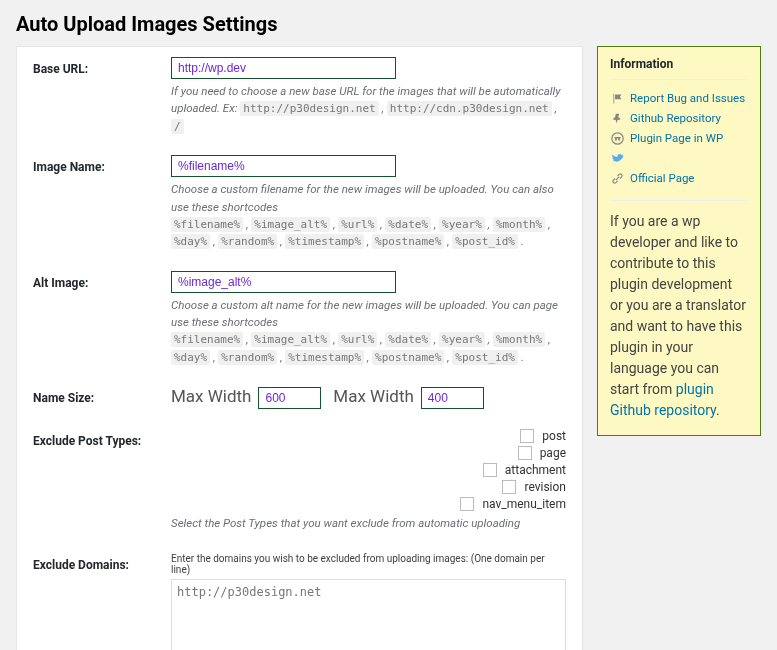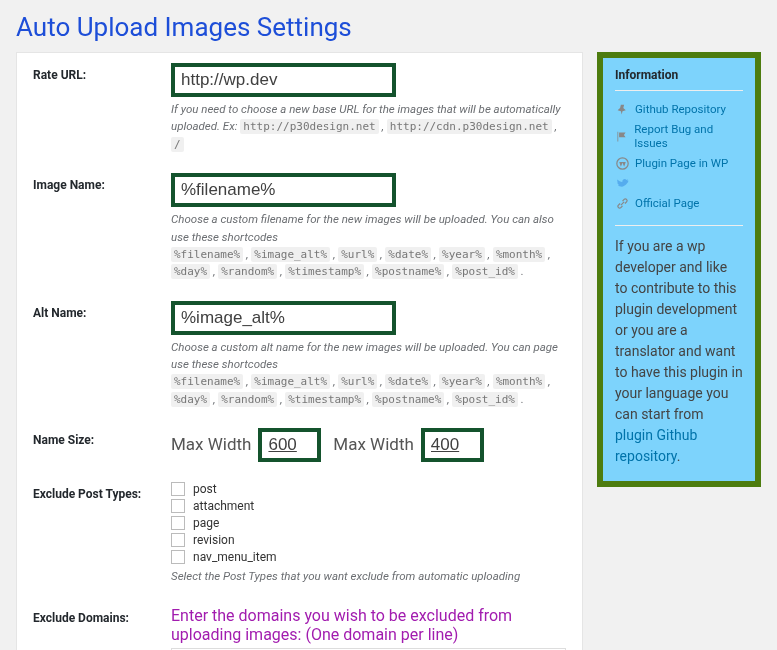--- a/index.html
+++ b/index.html
@@ -5,40 +5,40 @@
   * { box-sizing: border-box; }
   body {
     margin: 0;
     font-family: -apple-system, BlinkMacSystemFont, "Segoe UI", Roboto, Helvetica, Arial, sans-serif;
     font-size: 12px;
     background: #f1f1f1;
     color: #333;
     padding: 8px 16px 16px 16px;
   }
   h1.page-title {
-    font-size: 26px;
-    font-weight: 400;
-    color: #1d4ed8;
+    font-size: 20px;
+    font-weight: 700;
+    color: #000000;
     margin: 4px 0 10px 0;
   }
   .layout {
     display: flex;
     gap: 14px;
     align-items: flex-start;
   }
   .main {
     flex: 1;
     background: #fff;
     border: 1px solid #e5e5e5;
     padding: 10px 16px 18px 16px;
   }
   .side {
     width: 170px;
-    background: #7dd3fc;
-    border: 6px solid #4d7c0f;
+    background: #fef9c3;
+    border: 1px solid #4d7c0f;
     padding: 0 12px 14px 12px;
   }
   .side-head {
     font-weight: 700;
     font-size: 12px;
     color: #23282d;
     padding: 10px 0 8px 0;
     border-bottom: 1px solid #eee;
     margin-bottom: 8px;
   }
@@ -54,41 +54,41 @@
     border-top: 1px solid #eee;
     padding-top: 10px;
     line-height: 1.5;
   }
   .side-desc a { color:#0073aa; text-decoration:none; }
 
   .form-row { display: flex; align-items: flex-start; margin-bottom: 20px; }
   .form-row .lbl { width: 138px; flex: 0 0 138px; font-weight: 700; font-size: 12px; padding-top: 5px; color:#23282d;}
   .form-row .ctl { flex: 1; }
   input[type=text] {
-    border: 4px solid #14532d;
+    border: 1px solid #14532d;
     background: #fff;
-    font-size: 17px;
+    font-size: 12px;
     padding: 3px 6px;
-    color: #404040;
+    color: #6d28d9;
   }
   input.wide { width: 225px; }
-  input.small { width: 63px; text-decoration: underline; }
+  input.small { width: 63px; }
   .desc { color: #6b6e72; font-style: italic; font-size: 11.5px; margin-top: 4px; line-height: 1.5; }
   code.sc {
     font-family: Consolas, monospace;
     font-style: normal;
     background: #f0f0f0;
     padding: 1px 3px;
     border-radius: 2px;
     color: #777;
     font-size: 11px;
     margin-right: 3px;
   }
   .dim-label { font-size:17px; color:#555; margin-right:4px;}
-  .checkrow { display:flex; align-items:center; gap:8px; margin-bottom:3px; }
+  .checkrow { display:flex; align-items:center; gap:8px; margin-bottom:3px;justify-content:flex-end; }
   input[type=checkbox] {
     width: 14px; height: 14px; margin:0; border:1px solid #bbb; background:#fff;
     appearance:none;
   }
   textarea {
     width: 395px;
     height: 135px;
     border: 1px solid #ddd;
     font-family: Consolas, monospace;
     font-size: 12px;
@@ -100,21 +100,21 @@
 </head>
 <body>
 
 <h1 class="page-title">Auto Upload Images Settings</h1>
 
 <div class="layout">
 
   <div class="main">
 
     <div class="form-row">
-      <div class="lbl">Rate URL:</div>
+      <div class="lbl">Base URL:</div>
       <div class="ctl">
         <input type="text" class="wide" value="http://wp.dev" style="">
         <div class="desc">
           <span>If you need to choose a new base URL for the images that will be automatically uploaded. Ex:</span>
           <code class="sc">http://p30design.net</code><span>, </span>
           <code class="sc">http://cdn.p30design.net</code><span>, </span>
           <code class="sc">/</code>
         </div>
       </div>
     </div>
@@ -134,21 +134,21 @@
           <code class="sc">%day%</code>,
           <code class="sc">%random%</code>,
           <code class="sc">%timestamp%</code>,
           <code class="sc">%postname%</code>,
           <code class="sc">%post_id%</code>.
         </div>
       </div>
     </div>
 
     <div class="form-row">
-      <div class="lbl">Alt Name:</div>
+      <div class="lbl">Alt Image:</div>
       <div class="ctl">
         <input type="text" class="wide" value="%image_alt%" style="">
         <div class="desc">
           <span>Choose a custom alt name for the new images will be uploaded. You can page use these shortcodes</span><br>
           <code class="sc">%filename%</code>,
           <code class="sc">%image_alt%</code>,
           <code class="sc">%url%</code>,
           <code class="sc">%date%</code>,
           <code class="sc">%year%</code>,
           <code class="sc">%month%</code>,
@@ -174,66 +174,66 @@
 
     <div class="form-row">
       <div class="lbl">Exclude Post Types:</div>
       <div class="ctl">
         <div class="checkrow">
             <input type="checkbox" style="">
             <span>post</span>
           </div>
         <div class="checkrow">
             <input type="checkbox" style="">
+            <span>page</span>
+          </div>
+        <div class="checkrow">
+            <input type="checkbox" style="">
             <span>attachment</span>
           </div>
         <div class="checkrow">
             <input type="checkbox" style="">
-            <span>page</span>
-          </div>
-        <div class="checkrow">
-            <input type="checkbox" style="">
             <span>revision</span>
           </div>
         <div class="checkrow">
             <input type="checkbox" style="">
             <span>nav_menu_item</span>
           </div>
         <div class="desc">Select the Post Types that you want exclude from automatic uploading</div>
       </div>
     </div>
 
     <div class="form-row">
       <div class="lbl">Exclude Domains:</div>
       <div class="ctl">
-        <div style="font-size:16px;color:#a21caf;margin-bottom:4px;">Enter the domains you wish to be excluded from uploading images: (One domain per line)</div>
+        <div style="font-size:10px;color:#404040;margin-bottom:4px;">Enter the domains you wish to be excluded from uploading images: (One domain per line)</div>
         <textarea style="">http://p30design.net</textarea>
       </div>
     </div>
 
   </div>
 
   <div class="side">
     <div class="side-head">Information</div>
     <ul>
       <li>
         <span class="ico">
             <svg viewBox="0 0 16 16">
+              <path d="M3 2h1v12H3zM5 3h8l-2 3 2 3H5z"></path>
+            </svg>
+          </span>
+        <a href="#">Report Bug and Issues</a>
+      </li>
+      <li>
+        <span class="ico">
+            <svg viewBox="0 0 16 16">
               <path d="M6 2h4l-1 4 3 3-4 1-1 4-1-4-4-1 3-3z"></path>
             </svg>
           </span>
         <a href="#">Github Repository</a>
-      </li>
-      <li>
-        <span class="ico">
-            <svg viewBox="0 0 16 16">
-              <path d="M3 2h1v12H3zM5 3h8l-2 3 2 3H5z"></path>
-            </svg>
-          </span>
-        <a href="#">Report Bug and Issues</a>
       </li>
       <li>
         <span class="ico">
             <svg viewBox="0 0 16 16">
               <circle cx="8" cy="8" r="7" fill="none" stroke="#888" stroke-width="1.5"></circle>
               <path d="M4 6l2 6 2-5 2 5 2-6"></path>
             </svg>
           </span>
         <a href="#">Plugin Page in WP</a>
       </li>

